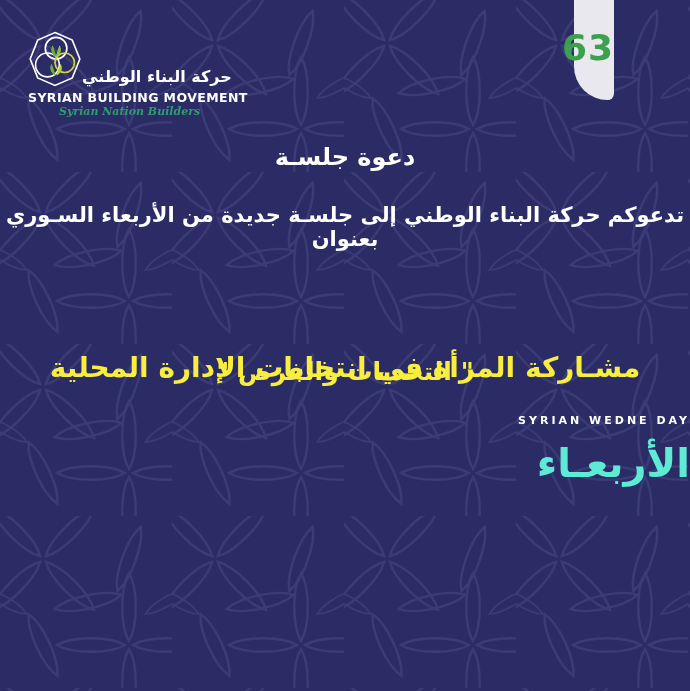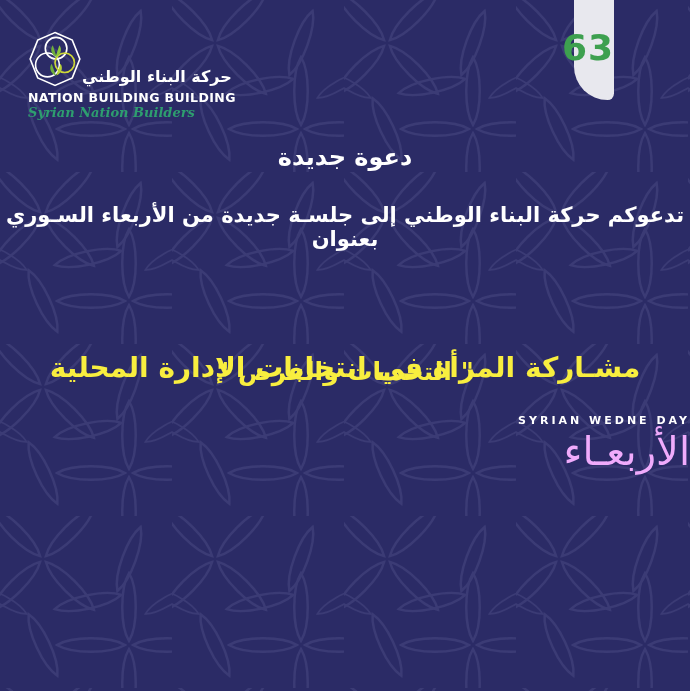--- a/index.html
+++ b/index.html
@@ -67,24 +67,25 @@
     font-weight: bold;
     color: #ffffff;
     letter-spacing: 0.4px;
     white-space: nowrap;
     margin-top: 2px;
   }
   .org-tagline {
     font-family: "DejaVu Serif", serif;
     font-style: italic;
     font-weight: bold;
-    font-size: 13px;
+    font-size: 11px;
     color: var(--logo_green, #2e9e6f);
     white-space: nowrap;
     margin-top: 0;
+    margin-left: 31px;
   }
 
   
   .center-text {
     position: absolute;
     left: 0;
     width: 100%;
     text-align: center;
     direction: rtl;
   }
@@ -125,22 +126,23 @@
   .wl-en {
     font-size: 11px;
     font-weight: bold;
     letter-spacing: 3px;
     color: #ffffff;
   }
   .wl-ar1 {
     direction: rtl;
     font-size: 40px;
     line-height: 1.0;
-    color: #f0abfc;
-    margin-top: 4px;
+    color: #5eead4;
+    margin-top: 16px;
+    font-weight: bold;
   }
   .wl-ar2 {
     direction: rtl;
     font-size: 36px;
     line-height: 1.0;
     color: #ffffff;
     margin-top: 2px;
   }
   .wl-tagline {
     direction: rtl;
@@ -201,25 +203,25 @@
         <circle cx="68" cy="60" r="18" fill="none" stroke="#cdd837" stroke-width="3"></circle>
         <g>
           <path d="M50,50 C42,44 42,32 50,27 C50,34 50,42 50,50 Z" fill="#6fae3c" transform="rotate(-18 50 40)"></path>
           <path d="M54,50 C62,44 62,32 54,27 C54,34 54,42 54,50 Z" fill="#8bc63f" transform="rotate(18 54 40)"></path>
           <path d="M48,84 C40,78 40,66 48,61 C48,68 48,76 48,84 Z" fill="#6fae3c" transform="rotate(-20 48 73)"></path>
           <path d="M56,84 C64,78 64,66 56,61 C56,68 56,76 56,84 Z" fill="#b8d33a" transform="rotate(20 56 73)"></path>
         </g>
       </svg>
       <div class="org-name-ar" dir="rtl">حركة البناء الوطني</div>
     </div>
-    <div class="org-name-en">NATION BUILDING BUILDING</div>
+    <div class="org-name-en">SYRIAN BUILDING MOVEMENT</div>
     <div class="org-tagline">Syrian Nation Builders</div>
   </div>
 
-  <div class="center-text invitation-title">دعوة جديدة</div>
+  <div class="center-text invitation-title">دعوة جلسـة</div>
 
   <div class="center-text invitation-intro">تدعوكم حركة البناء الوطني إلى جلسـة جديدة من الأربعاء السـوري بعنوان</div>
 
   <div class="center-text topic-line1">مشـاركة المرأة في انتخابات الإدارة المحلية</div>
   <div class="center-text topic-line2">" التحديات والفرص "</div>
 
   <div class="wednesday-logo">
     <div class="wl-en">SYRIAN WEDNE DAY</div>
     <div class="wl-ar1">الأربعـاء</div>
   </div>

